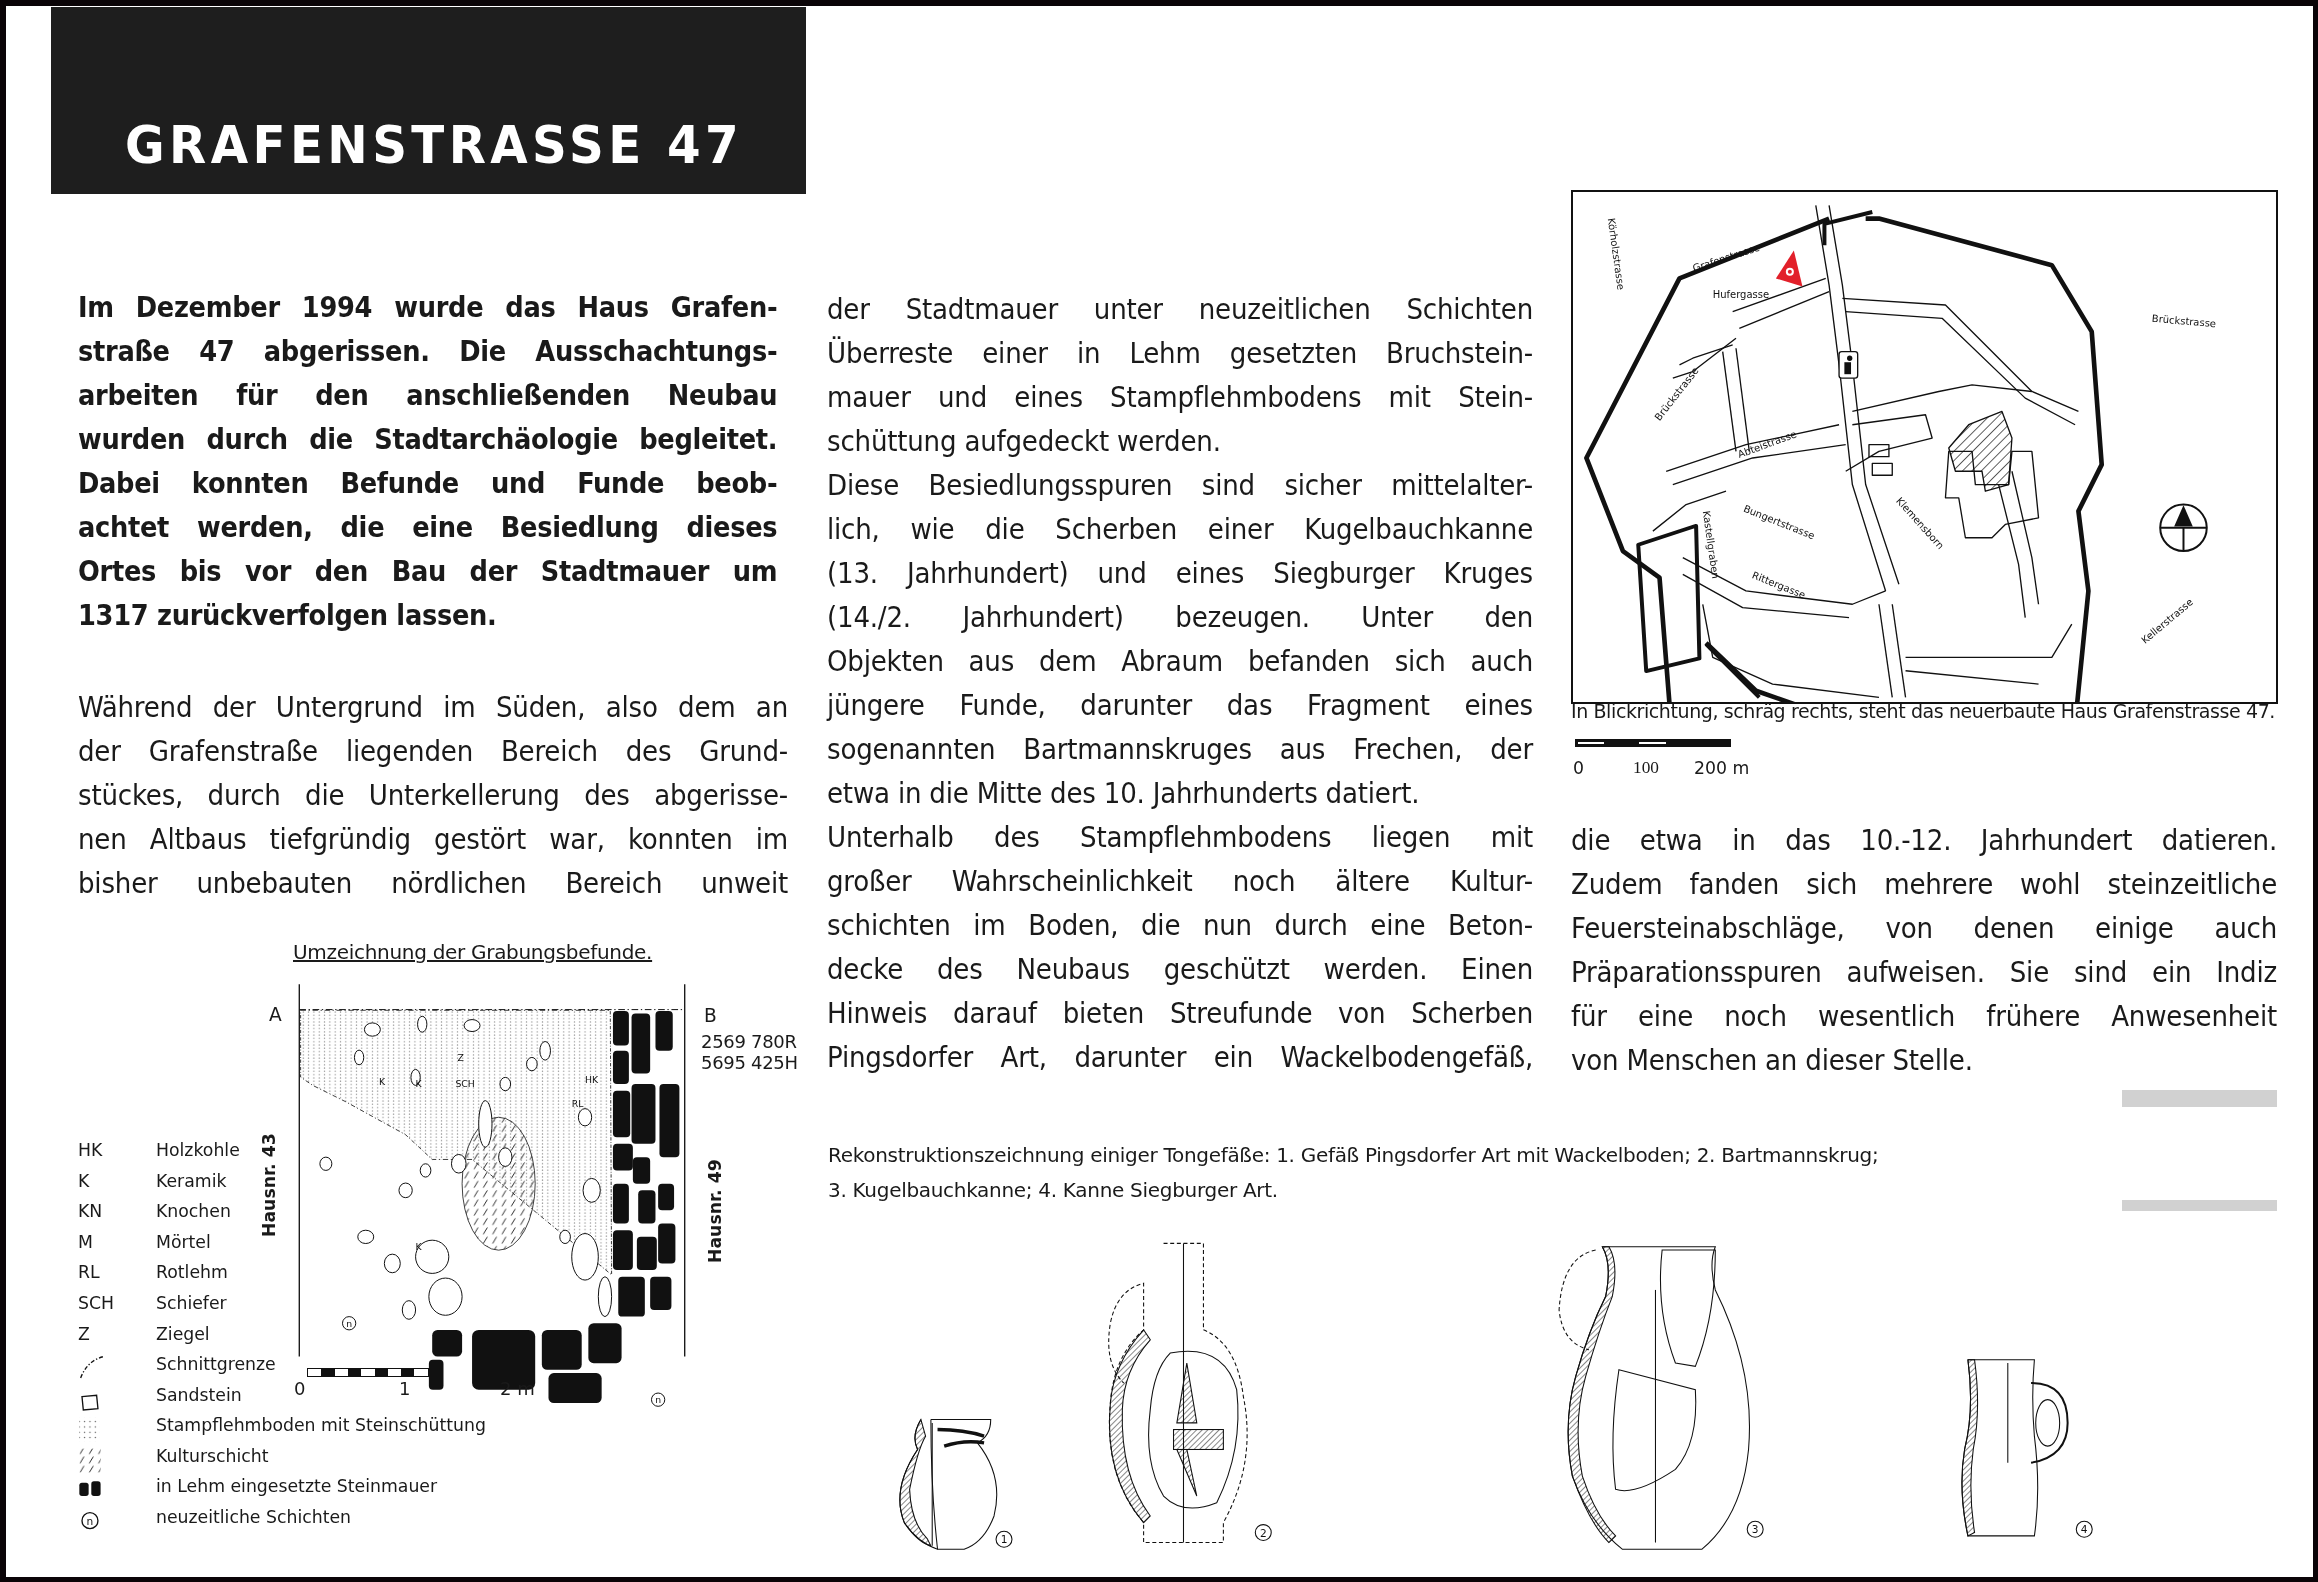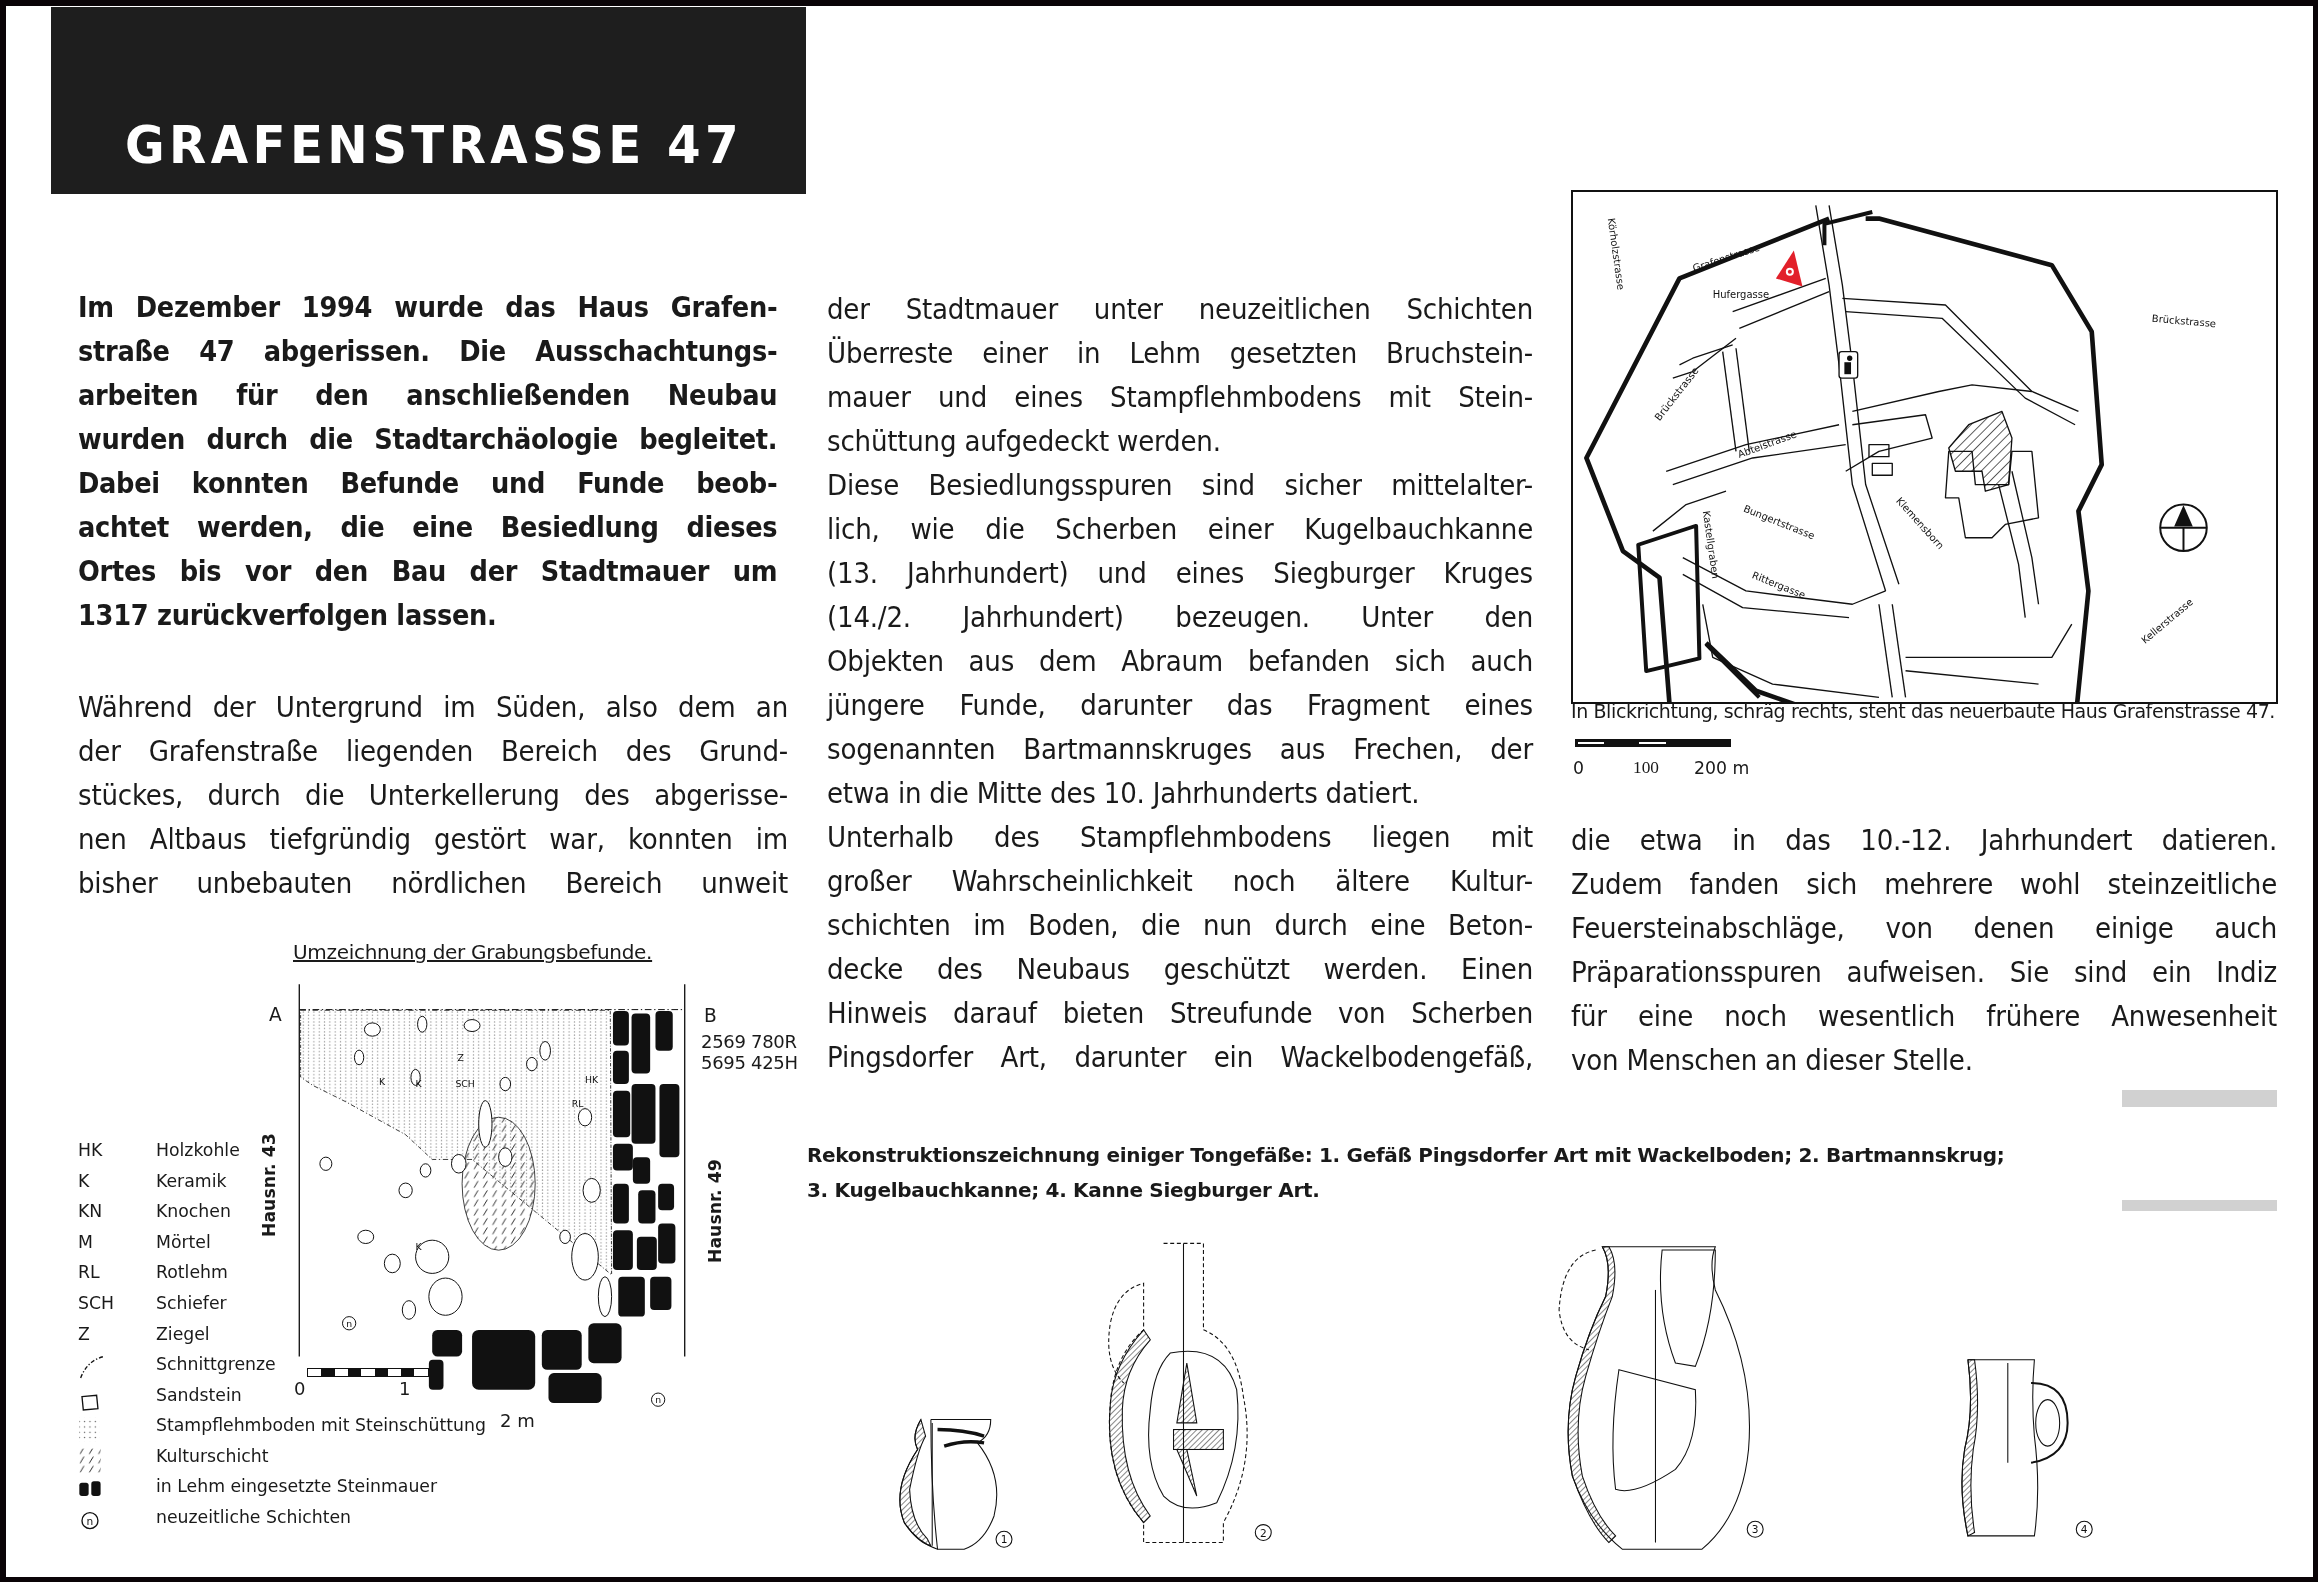--- a/index.html
+++ b/index.html
@@ -16,21 +16,21 @@
   .col .ln.last{text-align-last:left;}
   .map-box{position:absolute;left:1571px;top:190px;width:707px;height:514px;box-sizing:border-box;border:2px solid #111;background:#fff;}
   .map-box svg{position:absolute;left:0;top:0;}
   .map-caption{position:absolute;left:1571px;top:700px;width:718px;font-size:19px;white-space:nowrap;font-family:"DejaVu Sans",sans-serif;letter-spacing:-0.4px;}
   .gray-bar{position:absolute;background:#d1d1d1;}
   .exc-caption{position:absolute;left:293px;top:940px;font-size:20px;white-space:nowrap;letter-spacing:-0.3px;text-decoration:underline;}
   .legend{position:absolute;left:78px;top:1140px;}
   .legend .row{position:absolute;left:0;height:29px;font-size:17.3px;white-space:nowrap;}
   .legend .abbr{position:absolute;left:0;}
   .legend .desc{position:absolute;left:78px;}
-  .pot-caption{position:absolute;left:807px;top:1138px;font-size:20px;line-height:35px;letter-spacing:-0.3px;white-space:nowrap;font-weight:bold;}
+  .pot-caption{position:absolute;left:828px;top:1138px;font-size:20px;line-height:35px;letter-spacing:-0.3px;white-space:nowrap;}
   .abs{position:absolute;}
 </style>
 </head>
 <body>
 
 <div class="frame"></div>
 
 <div class="title-bar">
   <h1>GRAFENSTRASSE 47</h1>
 </div>
@@ -281,21 +281,21 @@
     <text x="430" y="185">RL</text>
     <text x="195" y="400">K</text>
   </g>
 
   <line x1="20" y1="38" x2="600" y2="38" stroke="#111" stroke-width="1.5" stroke-dasharray="10 4 2 4"></line>
 </svg>
 
 <div class="abs" style="left:307px;top:1368px;width:132px;height:6.6px;border:1.3px solid #111;background:repeating-linear-gradient(90deg,#fff 0 13.3px,#111 13.3px 26.6px);"></div>
 <div class="abs" style="left:294px;top:1378px;font-size:18px;">0</div>
 <div class="abs" style="left:399px;top:1378px;font-size:18px;">1</div>
-<div class="abs" style="left:500px;top:1378px;font-size:18px;margin-top:32px;">2 m</div>
+<div class="abs" style="left:500px;top:1378px;font-size:18px;">2 m</div>
 
 <div class="legend">
   <div class="row" style="top:0px;">
       <span class="abbr">HK</span>
       <span class="desc">Holzkohle</span>
     </div>
   <div class="row" style="top:31px;">
       <span class="abbr">K</span>
       <span class="desc">Keramik</span>
     </div>

